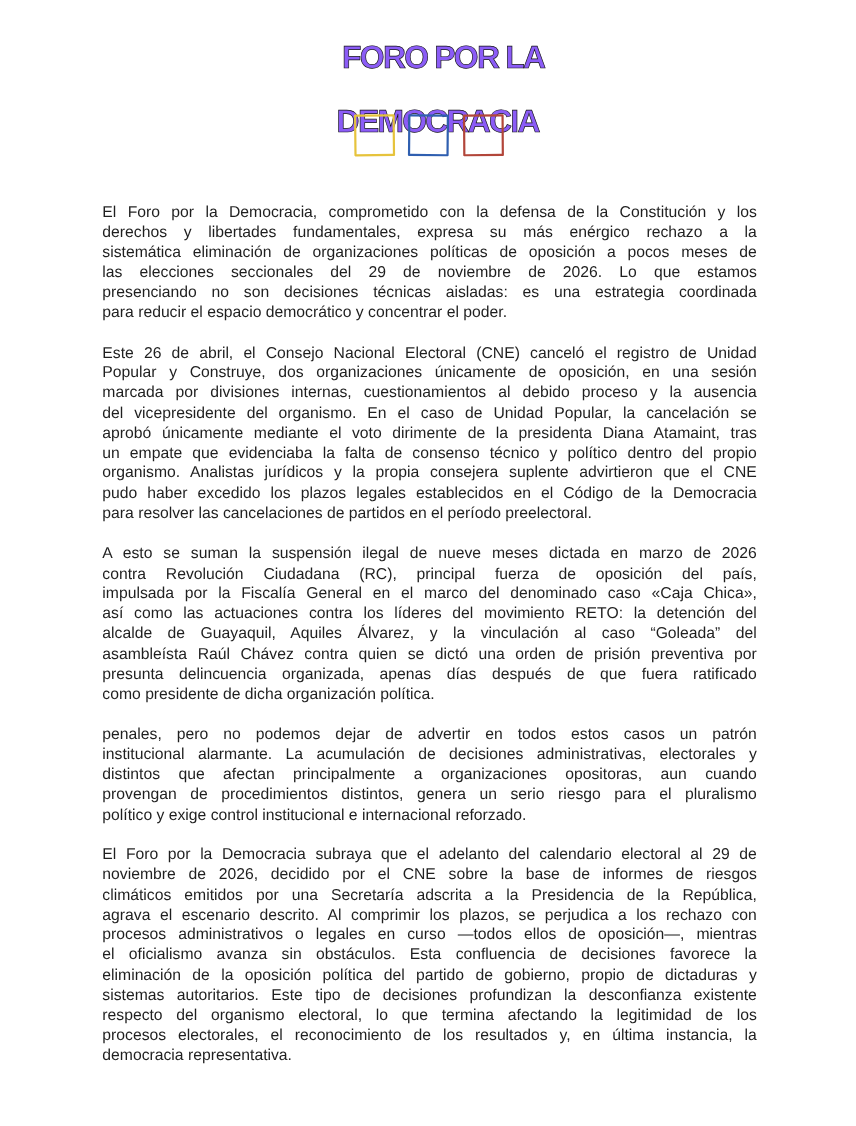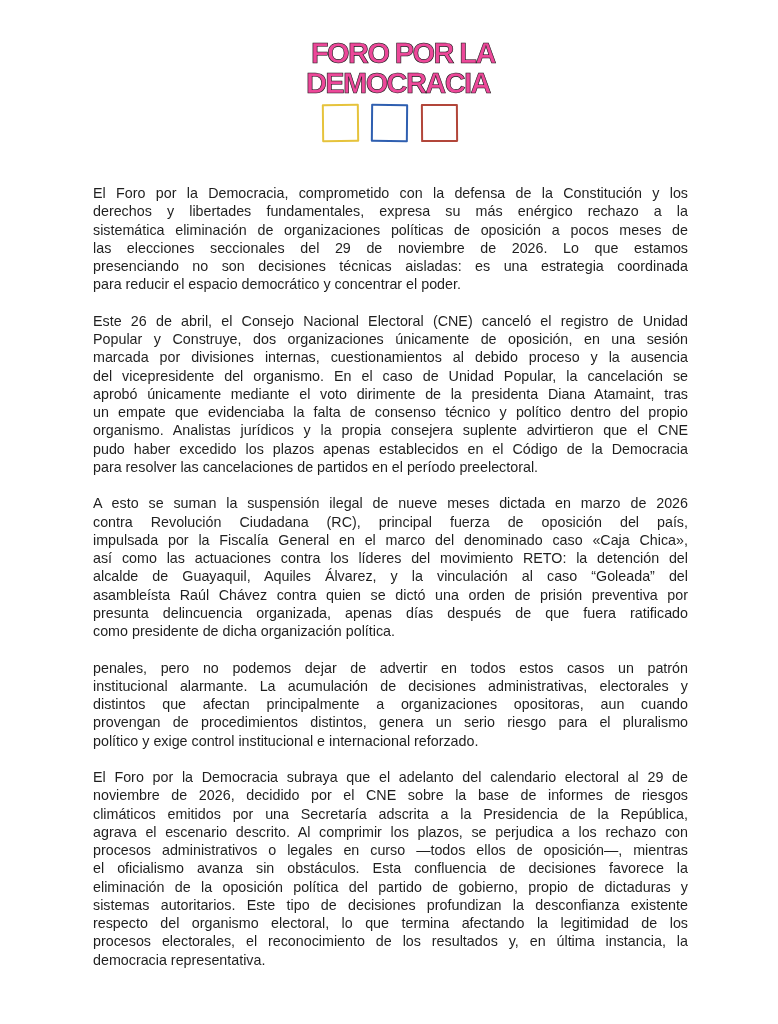--- a/index.html
+++ b/index.html
@@ -20,27 +20,27 @@
       left: 305px;
       top: 38px;
       width: 175px;
     }
     .logo-title {
       font-family: "Liberation Sans", "DejaVu Sans", sans-serif;
       font-weight: 700;
       font-size: 29px;
       line-height: 30px;
       letter-spacing: -1.6px;
-      color: #ec4899;
+      color: #8b5cf6;
       margin: 0;
       -webkit-text-stroke: 0.6px #111111;
       white-space: nowrap;
     }
     .logo-title .l1 { display: block; padding-left: 6px; }
-    .logo-title .l2 { display: block; padding-left: 1px; }
+    .logo-title .l2 { display: block; padding-left: 1px; margin-top: 28px; }
     .logo-squares {
       position: absolute;
       top: 66px;
       left: 17px;
       height: 40px;
       width: 160px;
     }
     .sq {
       position: absolute;
       top: 0;
@@ -103,21 +103,21 @@
       <span class="line last">para reducir el espacio democrático y concentrar el poder.</span>
     </p>
     <p class="para">
       <span class="line">Este 26 de abril, el Consejo Nacional Electoral (CNE) canceló el registro de Unidad</span>
       <span class="line">Popular y Construye, dos organizaciones únicamente de oposición, en una sesión</span>
       <span class="line">marcada por divisiones internas, cuestionamientos al debido proceso y la ausencia</span>
       <span class="line">del vicepresidente del organismo. En el caso de Unidad Popular, la cancelación se</span>
       <span class="line">aprobó únicamente mediante el voto dirimente de la presidenta Diana Atamaint, tras</span>
       <span class="line">un empate que evidenciaba la falta de consenso técnico y político dentro del propio</span>
       <span class="line">organismo. Analistas jurídicos y la propia consejera suplente advirtieron que el CNE</span>
-      <span class="line">pudo haber excedido los plazos apenas establecidos en el Código de la Democracia</span>
+      <span class="line">pudo haber excedido los plazos legales establecidos en el Código de la Democracia</span>
       <span class="line last">para resolver las cancelaciones de partidos en el período preelectoral.</span>
     </p>
     <p class="para">
       <span class="line">A esto se suman la suspensión ilegal de nueve meses dictada en marzo de 2026</span>
       <span class="line">contra Revolución Ciudadana (RC), principal fuerza de oposición del país,</span>
       <span class="line">impulsada por la Fiscalía General en el marco del denominado caso «Caja Chica»,</span>
       <span class="line">así como las actuaciones contra los líderes del movimiento RETO: la detención  del</span>
       <span class="line">alcalde de Guayaquil, Aquiles Álvarez, y la vinculación al caso “Goleada” del</span>
       <span class="line">asambleísta Raúl Chávez contra quien se dictó una orden de prisión preventiva por</span>
       <span class="line">presunta delincuencia organizada, apenas días después de que fuera ratificado</span>

